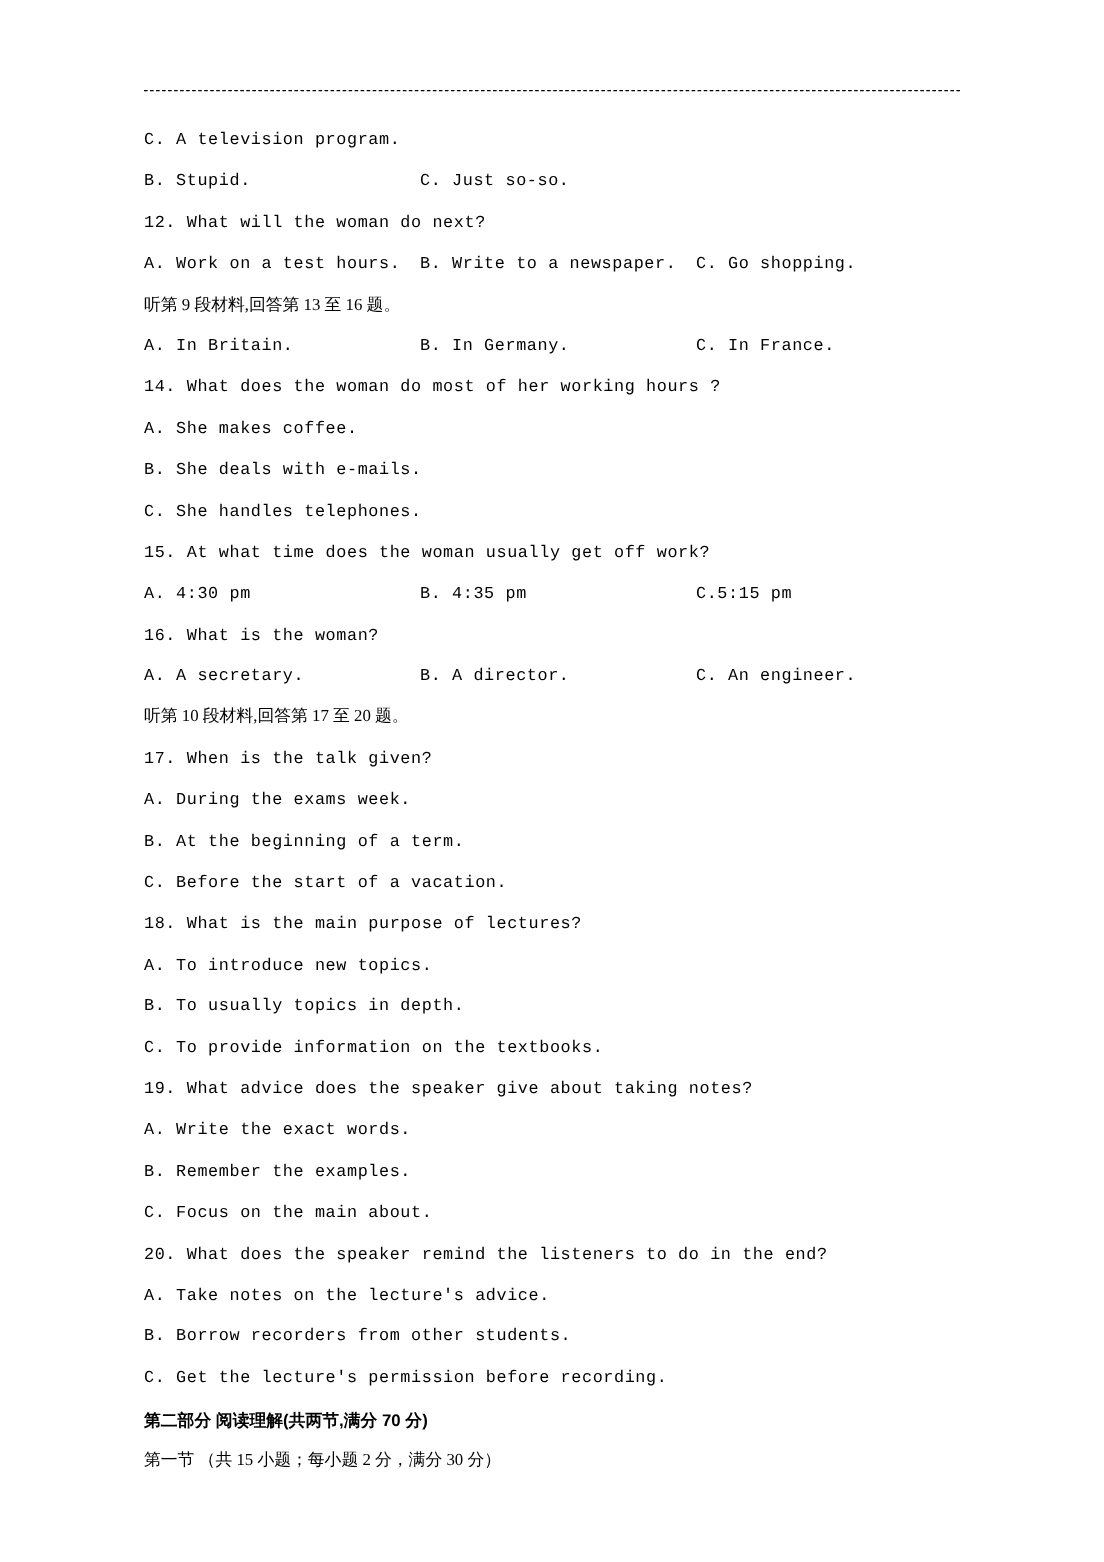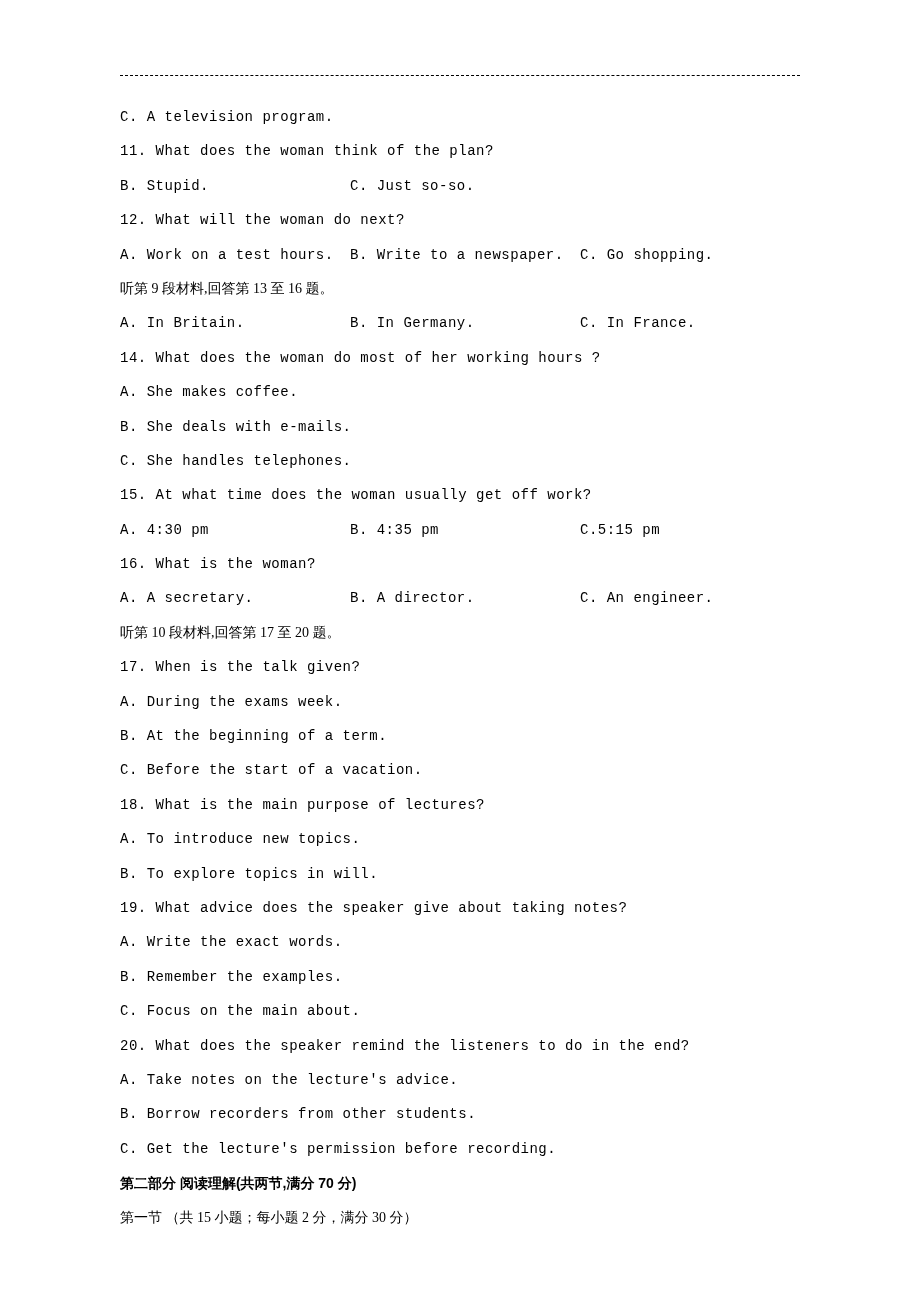--- a/index.html
+++ b/index.html
@@ -46,21 +46,20 @@
   }
 </style>
 </head>
 <body>
 
 <div class="page">
   <div class="divider-line"></div>
 
   <div class="line mono">C. A television program.</div>
 
-  <div class="line mono">11. What does the woman think of the plan?</div>
   <div class="options-line">
     <span class="opt-b mono">B. Stupid.</span>
     <span class="opt-c mono">C. Just so-so.</span>
   </div>
 
   <div class="line mono">12. What will the woman do next?</div>
   <div class="options-line">
     <span class="opt-a mono">A. Work on a test hours.</span>
     <span class="opt-b mono">B. Write to a newspaper.</span>
     <span class="opt-c mono">C. Go shopping.</span>
@@ -95,21 +94,22 @@
 
   <div class="line cjk">听第 10 段材料,回答第 17 至 20 题。</div>
 
   <div class="line mono">17. When is the talk given?</div>
   <div class="line mono">A. During the exams week.</div>
   <div class="line mono">B. At the beginning of a term.</div>
   <div class="line mono">C. Before the start of a vacation.</div>
 
   <div class="line mono">18. What is the main purpose of lectures?</div>
   <div class="line mono">A. To introduce new topics.</div>
-  <div class="line mono">B. To explore topics in will.</div>
+  <div class="line mono">B. To usually topics in depth.</div>
+  <div class="line mono">C. To provide information on the textbooks.</div>
 
   <div class="line mono">19. What advice does the speaker give about taking notes?</div>
   <div class="line mono">A. Write the exact words.</div>
   <div class="line mono">B. Remember the examples.</div>
   <div class="line mono">C. Focus on the main about.</div>
 
   <div class="line mono">20. What does the speaker remind the listeners to do in the end?</div>
   <div class="line mono">A. Take notes on the lecture's advice.</div>
   <div class="line mono">B. Borrow recorders from other students.</div>
   <div class="line mono">C. Get the lecture's permission before recording.</div>

